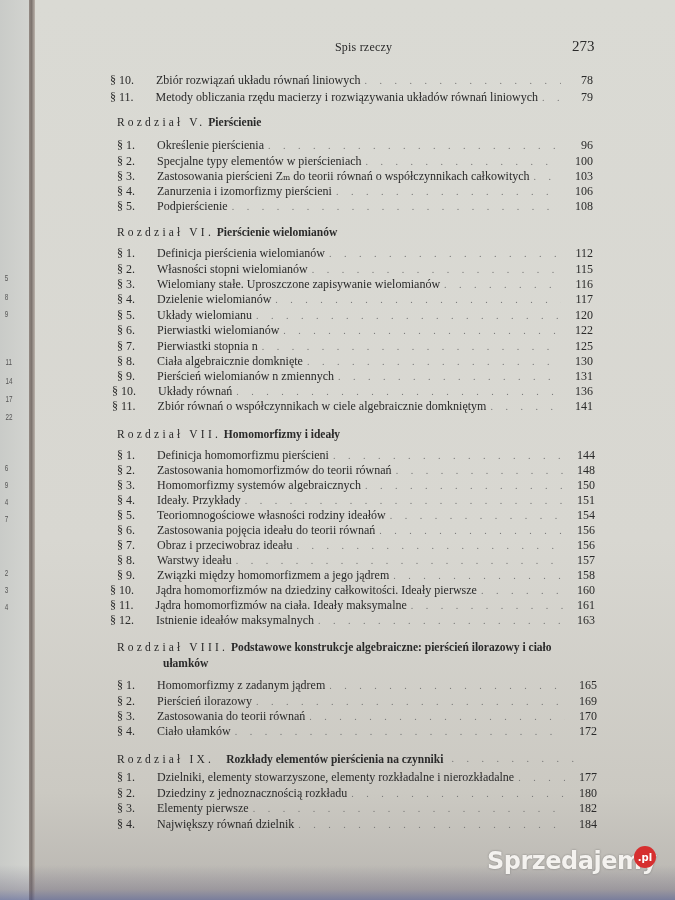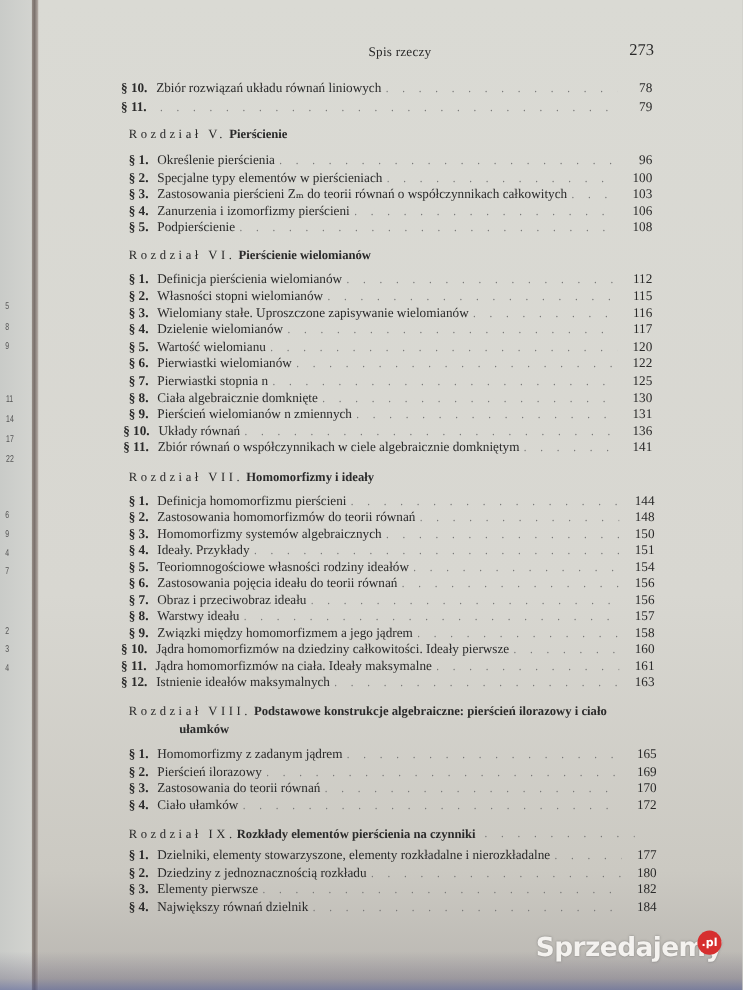--- a/index.html
+++ b/index.html
@@ -41,21 +41,21 @@
   .chapter {
     position:absolute; left:117px; font-size:11.5px; white-space:nowrap;
   }
   .chapter .label { letter-spacing:3.2px; }
   .chapter .title { font-weight:bold; }
   .chapter-cont { position:absolute; left:163px; font-size:11.5px; font-weight:bold;text-align:right; }
   .entry {
     position:absolute; height:14px; display:flex; align-items:baseline;
     font-size:12px; white-space:nowrap; width:auto;
   }
-  .entry .num { margin-right:8px;font-weight:bold; }
+  .entry .num { margin-right:22px; }
   .entry .dots {
     flex:1; overflow:hidden; color:#777; letter-spacing:5px; font-size:10px;
     margin:0 6px 0 4px;
   }
   .entry .pg { width:26px; text-align:right; }
   .watermark {
     position:absolute; left:487px; top:847px;
     font-family:"DejaVu Sans", sans-serif; font-weight:bold; font-size:24px;
     color:#f4f2ef; letter-spacing:-0.5px;
     text-shadow:0 0 2px rgba(80,80,80,0.6);
@@ -95,20 +95,21 @@
   <span class="page-number">273</span>
 
   <div class="entry" style="left:110px;top:73px;width:483px">
     <span class="num">§ 10.</span>
     <span>Zbiór rozwiązań układu równań liniowych</span>
     <span class="dots">. . . . . . . . . . . . . . . . . . . . . . . . . . . . . . . . . . . . . . . . . . . . . . . . . . .</span>
     <span class="pg">78</span>
   </div>
   <div class="entry" style="left:110px;top:90px;width:483px">
     <span class="num">§ 11.</span>
+    <span>Metody obliczania rzędu macierzy i rozwiązywania układów równań liniowych</span>
     <span class="dots">. . . . . . . . . . . . . . . . . . . . . . . . . . . . . . . . . . . . . . . . . . . . . . . . . . .</span>
     <span class="pg">79</span>
   </div>
 
   <div class="chapter" style="top:116px">
     <span class="label">Rozdział V.</span>
     <span class="title">Pierścienie</span>
   </div>
   <div class="entry" style="left:117px;top:138px;width:476px">
       <span class="num">§ 1.</span>
@@ -164,21 +165,21 @@
       <span class="pg">116</span>
     </div>
   <div class="entry" style="left:117px;top:292px;width:476px">
       <span class="num">§ 4.</span>
       <span>Dzielenie wielomianów</span>
       <span class="dots">. . . . . . . . . . . . . . . . . . . . . . . . . . . . . . . . . . . . . . . . . . . . . . . . . . .</span>
       <span class="pg">117</span>
     </div>
   <div class="entry" style="left:117px;top:308px;width:476px">
       <span class="num">§ 5.</span>
-      <span>Wartość wielomianu</span>
+      <span>Układy wielomianu</span>
       <span class="dots">. . . . . . . . . . . . . . . . . . . . . . . . . . . . . . . . . . . . . . . . . . . . . . . . . . .</span>
       <span class="pg">120</span>
     </div>
   <div class="entry" style="left:117px;top:323px;width:476px">
       <span class="num">§ 6.</span>
       <span>Pierwiastki wielomianów</span>
       <span class="dots">. . . . . . . . . . . . . . . . . . . . . . . . . . . . . . . . . . . . . . . . . . . . . . . . . . .</span>
       <span class="pg">122</span>
     </div>
   <div class="entry" style="left:117px;top:339px;width:476px">
@@ -314,21 +315,21 @@
     </div>
   <div class="entry" style="left:117px;top:724px;width:480px">
       <span class="num">§ 4.</span>
       <span>Ciało ułamków</span>
       <span class="dots">. . . . . . . . . . . . . . . . . . . . . . . . . . . . . . . . . . . . . . . . . . . . . . . . . . .</span>
       <span class="pg">172</span>
     </div>
 
   <div class="chapter" style="top:753px;width:460px;display:flex">
     <span class="label">Rozdział IX.</span>
-    <span class="title" style="margin-left:1px">Rozkłady elementów pierścienia na czynniki</span>
+    <span class="title" style="margin-left:12px">Rozkłady elementów pierścienia na czynniki</span>
     <span class="dots" style="flex:1;overflow:hidden;color:#777;letter-spacing:5px;font-size:10px;margin-left:8px">. . . . . . . . . . . . . . . . . . . . . . . . . . . . . . . . . . . . . . . . . . . . . . . . . . .</span>
   </div>
   <div class="entry" style="left:117px;top:770px;width:480px">
       <span class="num">§ 1.</span>
       <span>Dzielniki, elementy stowarzyszone, elementy rozkładalne i nierozkładalne</span>
       <span class="dots">. . . . . . . . . . . . . . . . . . . . . . . . . . . . . . . . . . . . . . . . . . . . . . . . . . .</span>
       <span class="pg">177</span>
     </div>
   <div class="entry" style="left:117px;top:786px;width:480px">
       <span class="num">§ 2.</span>

